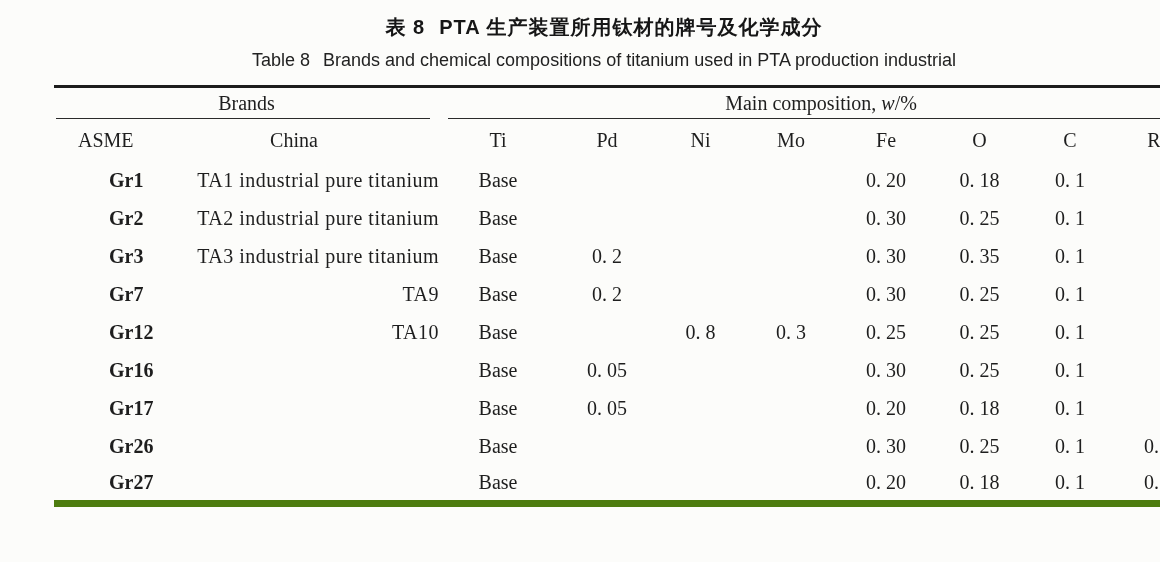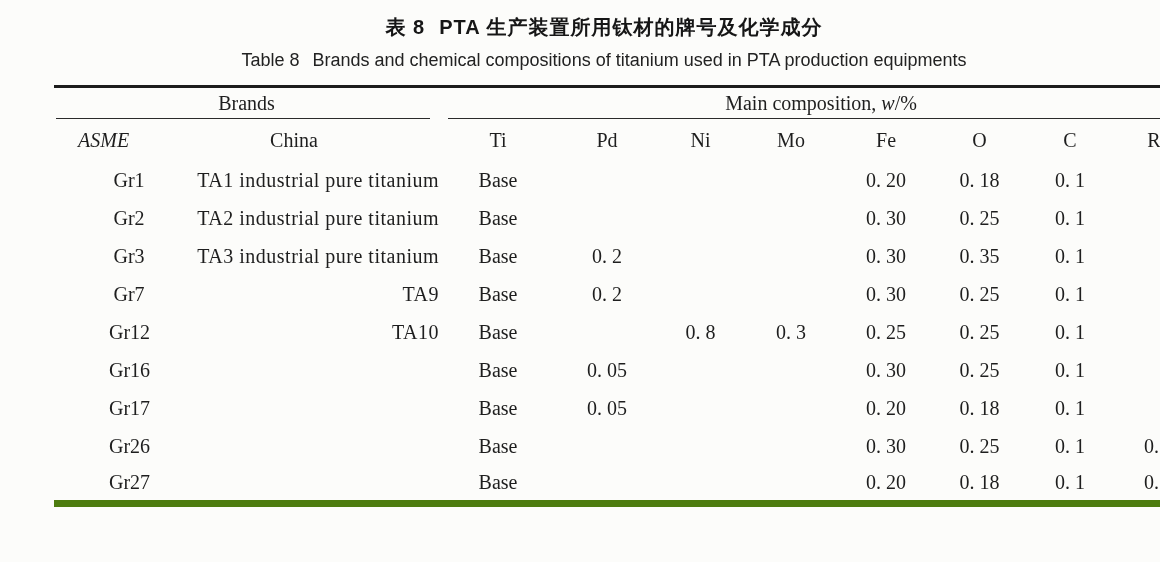--- a/index.html
+++ b/index.html
@@ -53,36 +53,36 @@
   th.gh-brands::after {
     content: ""; position: absolute; left: 2px; right: 9px; bottom: 0;
     border-bottom: 1.5px solid #2a2a2a;
   }
   th.gh-comp::after {
     content: ""; position: absolute; left: 9px; right: 0; bottom: 0;
     border-bottom: 1.5px solid #2a2a2a;
   }
   .var-w { font-style: italic; }
   th.ch, td { text-align: center; vertical-align: middle; }
-  th.ch-asme { text-align: left; padding-left: 24px; font-style: italic; }
-  td.c-asme { text-align: center; padding-left: 55px; }
+  th.ch-asme { text-align: left; padding-left: 24px; }
+  td.c-asme { text-align: left; padding-left: 55px; font-weight: bold; }
   td.c-china { text-align: right; letter-spacing: 0.5px; }
   td.c-num { text-align: center; }
 </style>
 </head>
 <body>
 
 <div class="page">
 
   <div class="title-zh">
     <span class="zh-label">表 8</span><span>PTA 生产装置所用钛材的牌号及化学成分</span>
   </div>
 
   <div class="title-en">
-    <span class="en-label">Table 8</span><span>Brands and chemical compositions of titanium used in PTA production equipments</span>
+    <span class="en-label">Table 8</span><span>Brands and chemical compositions of titanium used in PTA production industrial</span>
   </div>
 
   <table class="comp-table">
     <colgroup>
       <col style="width:95px">
         <col style="width:290px">
         <col style="width:118px">
       <col style="width:100px">
         <col style="width:87px">
         <col style="width:94px">

